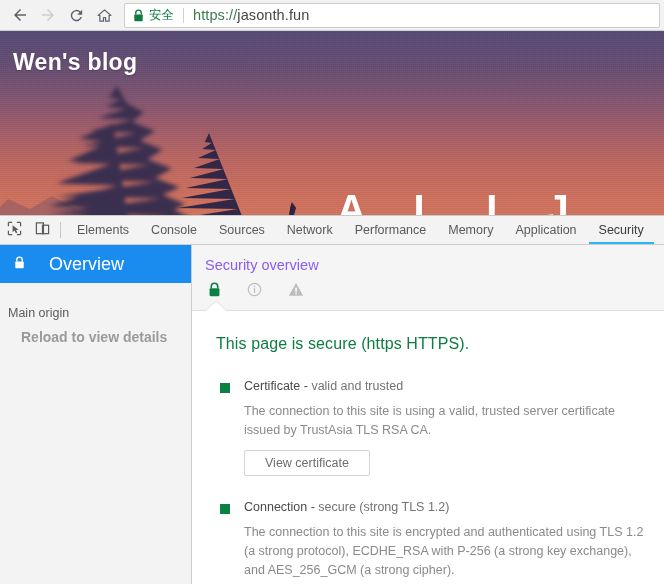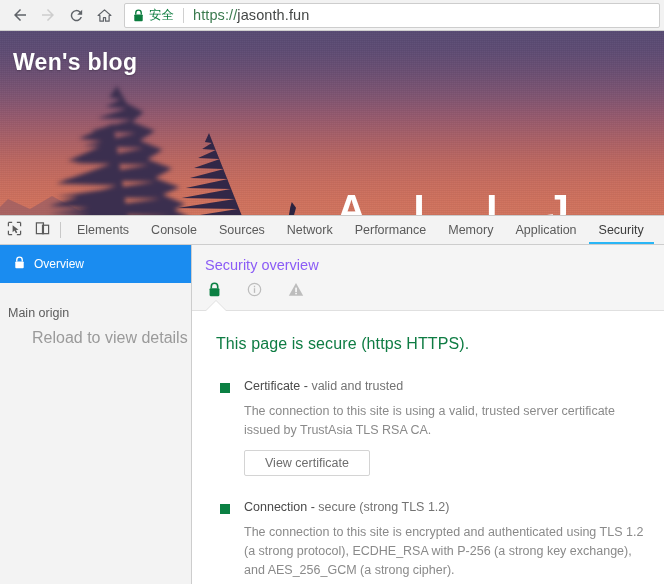--- a/index.html
+++ b/index.html
@@ -178,30 +178,31 @@
     overflow: hidden;
   }
   #sidebar-overview {
     height: 38px;
     background: #1a8cf0;
     display: flex; align-items: center;
     padding-left: 14px;
     gap: 9px;
   }
   #sidebar-overview-label {
-    color: #ffffff; font-size: 12px;
+    color: #ffffff; font-size: 18px; margin-left: 15px;
   }
   #sidebar-main-origin-group { padding-top: 20px; }
   #sidebar-main-origin {
     font-size: 12.5px; color: #5c5c5c;
     padding: 3px 0 3px 8px;
   }
   #sidebar-reload-hint {
-    font-size: 16px; color: #9a9a9a;
-    padding: 6px 0 0 32px;
+    font-size: 14px; color: #9a9a9a;
+    padding: 6px 0 0 21px;
+    font-weight: bold;
   }
 
   
   #dt-main {
     flex: 1 1 auto;
     background: #ffffff;
     overflow: hidden;
     position: relative;
   }
   #security-header {

